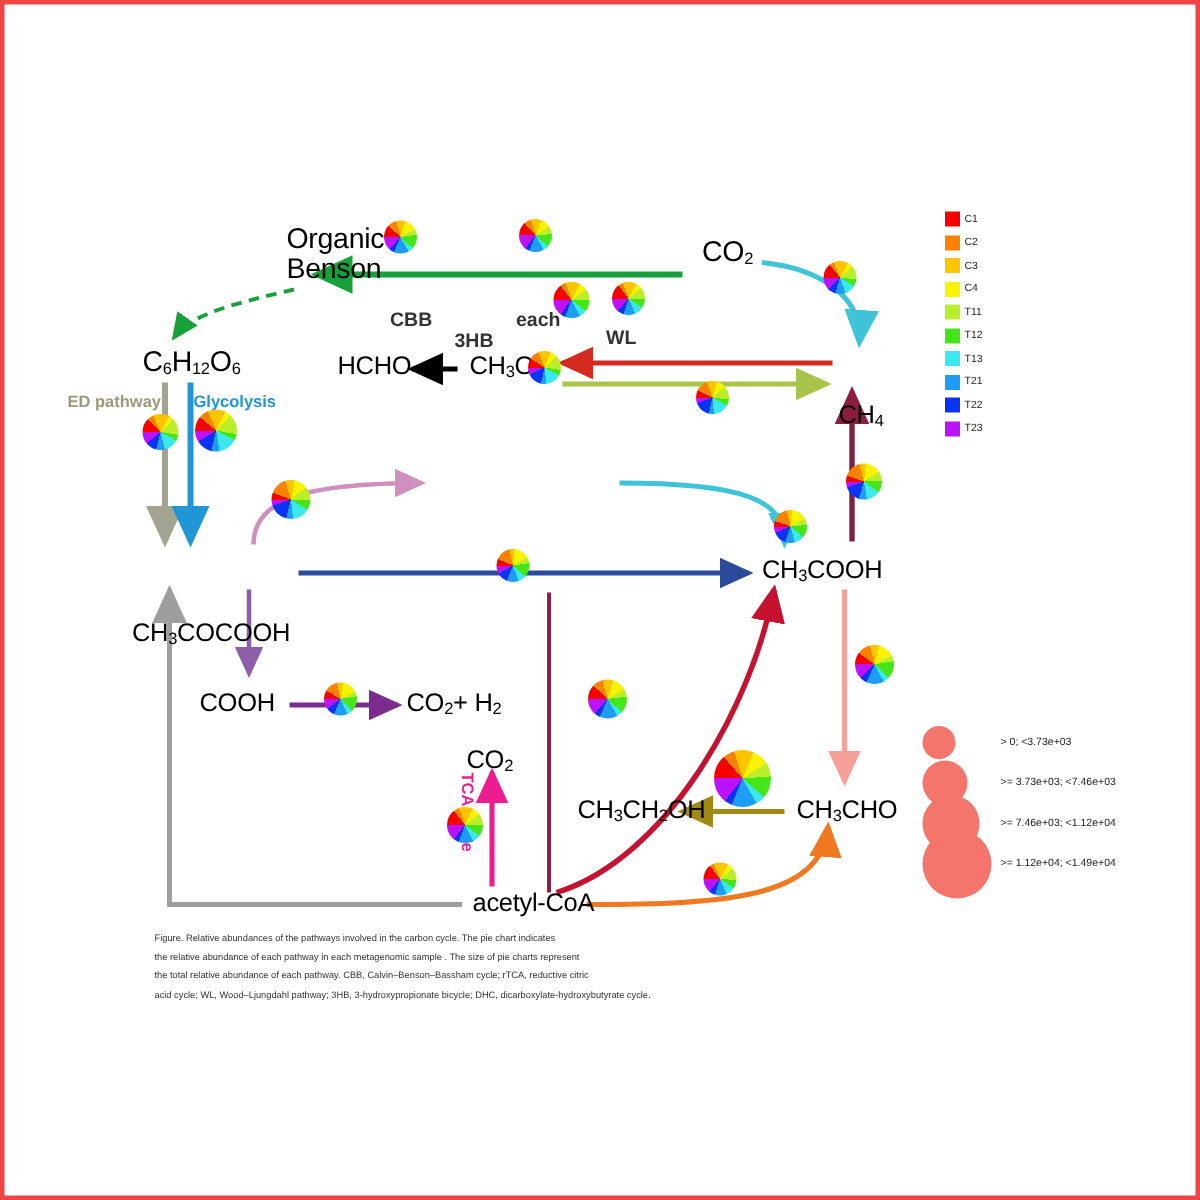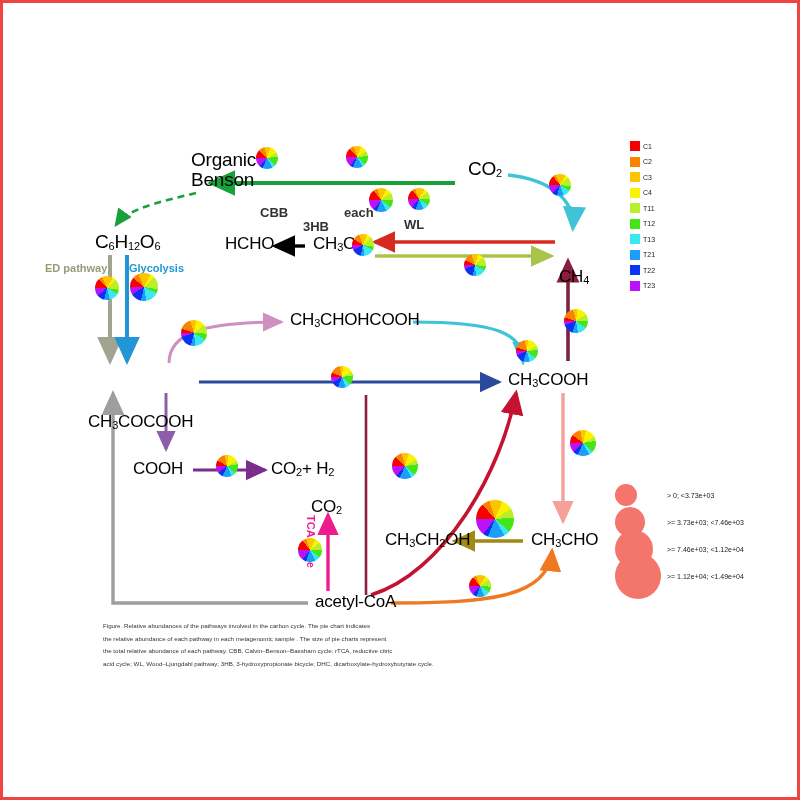--- a/index.html
+++ b/index.html
@@ -179,21 +179,20 @@
   <div class="node big" style="left:188px;top:147px;line-height:20px;">
     <span>Organic</span><br><span>Benson</span>
   </div>
   <div class="node big" style="left:465px;top:155px;">CO<sub>2</sub></div>
 
   <div class="node big" style="left:92px;top:228px;">C<sub>6</sub>H<sub>12</sub>O<sub>6</sub></div>
   <div class="node" style="left:222px;top:231px;">HCHO</div>
   <div class="node" style="left:310px;top:231px;">CH<sub>3</sub>OH</div>
   <div class="node" style="left:556px;top:231px;margin-top:33px;">CH<sub>4</sub></div>
 
-  <div class="node" style="left:287px;top:307px;">CH<sub>3</sub>CHOHCOOH</div>
   <div class="node" style="left:85px;top:367px;margin-top:42px;">CH<sub>3</sub>COCOOH</div>
   <div class="node" style="left:505px;top:367px;">CH<sub>3</sub>COOH</div>
 
   <div class="node" style="left:130px;top:456px;">COOH</div>
   <div class="node" style="left:268px;top:456px;">CO<sub>2</sub>+ H<sub>2</sub></div>
 
   <div class="node" style="left:308px;top:494px;">CO<sub>2</sub></div>
   <div class="node" style="left:382px;top:527px;">CH<sub>3</sub>CH<sub>2</sub>OH</div>
   <div class="node" style="left:528px;top:527px;">CH<sub>3</sub>CHO</div>
   <div class="node" style="left:312px;top:589px;">acetyl-CoA</div>

